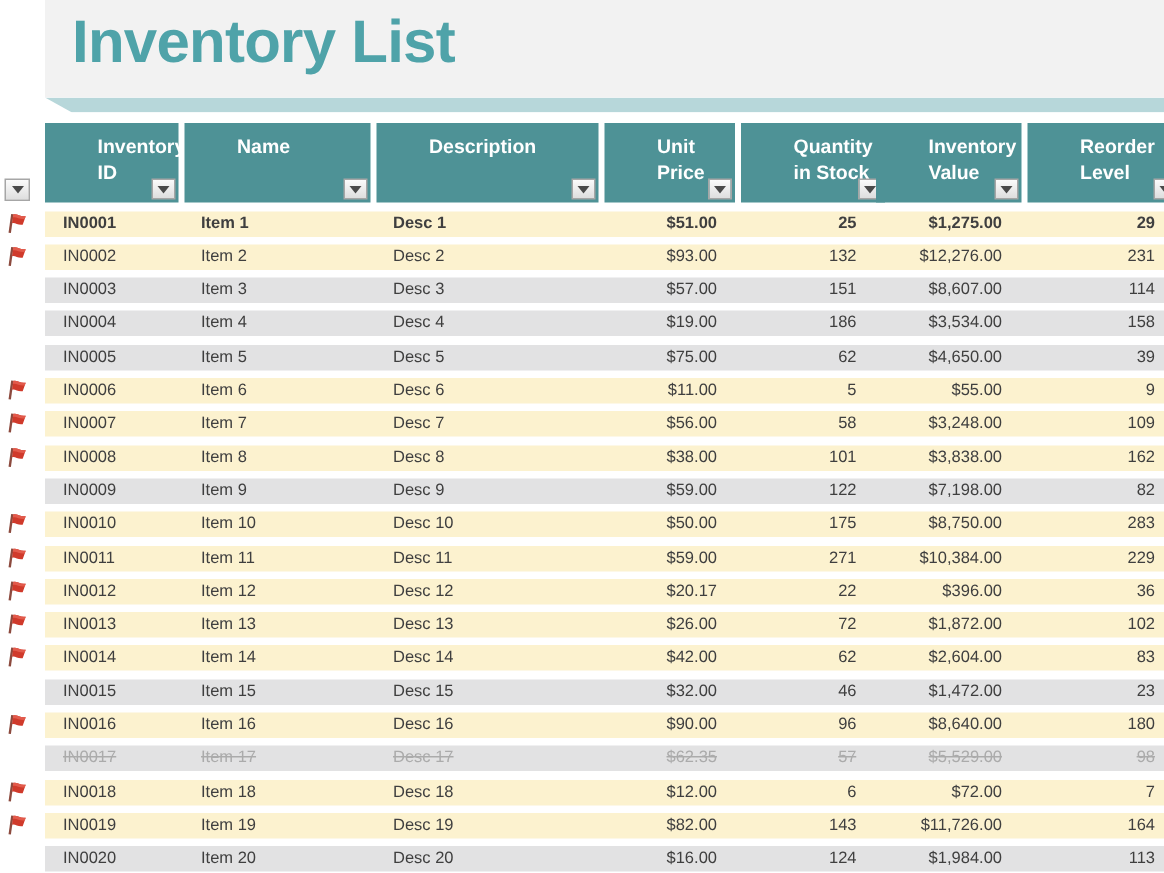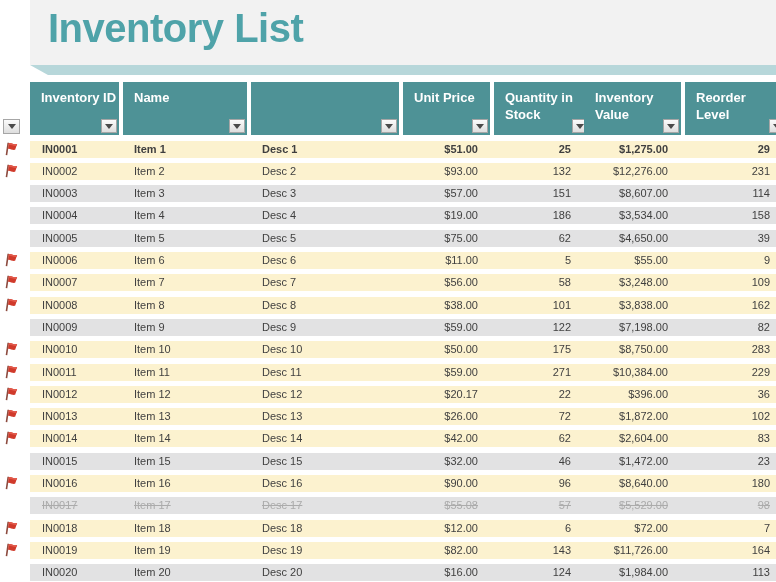--- a/index.html
+++ b/index.html
@@ -9,21 +9,21 @@
   }
   html,body{margin:0;padding:0;background:#fff;}
   .page{position:relative;width:776px;height:582px;overflow:hidden;background:#fff;
         font-family:"Liberation Sans",sans-serif;}
   .title-band{position:absolute;left:30px;top:0;right:0;height:65px;background:var(--c-band);}
   .page-title{position:absolute;left:48px;top:6px;margin:0;font-size:40px;font-weight:bold;
         letter-spacing:-0.5px;color:var(--c-title);}
   .accent-strip{position:absolute;left:30px;top:65px;right:0;height:10px;background:var(--c-strip);
         clip-path:polygon(0 0,100% 0,100% 100%,18px 100%);}
   
-  .hcell{position:absolute;top:82px;height:53px;background:var(--c-header);box-sizing:border-box;}
+  .hcell{position:absolute;top:82px;height:53px;background:var(--c-header);box-sizing:border-box;padding-left:24px;}
   .hcell .hlabel{display:block;padding:7px 2px 0 11px;font-size:13px;font-weight:bold;
         color:#fff;line-height:17px;}
   .h1{left:30px;width:89px;} .h2{left:123px;width:124px;} .h3{left:251px;width:148px;}
   .h4{left:403px;width:87px;} .h5{left:494px;width:96px;} .h6{left:584px;width:97px;}
   .h7{left:685px;width:91px;}
   
   .dd{position:absolute;right:2px;bottom:2px;width:16px;height:14px;box-sizing:border-box;
       background:linear-gradient(#FBFBFB,#DEDEDE);border:1px solid #A6A6A6;
       display:flex;align-items:center;justify-content:center;cursor:pointer;}
   .dd .arr{width:0;height:0;border-left:4px solid transparent;border-right:4px solid transparent;
@@ -65,20 +65,21 @@
           <i class="arr"></i>
         </span>
     </div>
     <div class="hcell h2">
       <span class="hlabel">Name</span>
       <span class="dd">
           <i class="arr"></i>
         </span>
     </div>
     <div class="hcell h3">
+      <span class="hlabel">Description</span>
       <span class="dd">
           <i class="arr"></i>
         </span>
     </div>
     <div class="hcell h4">
       <span class="hlabel">Unit Price</span>
       <span class="dd">
           <i class="arr"></i>
         </span>
     </div>
@@ -382,21 +383,21 @@
       <span class="cell c-val">$8,640.00</span>
       <span class="cell c-re">180</span>
     </div>
 
     <div class="row gray struck" style="top: 497.3px;">
 
       <span class="band"></span>
       <span class="cell c-id">IN0017</span>
       <span class="cell c-name">Item 17</span>
       <span class="cell c-desc">Desc 17</span>
-      <span class="cell c-unit">$55.08</span>
+      <span class="cell c-unit">$62.35</span>
       <span class="cell c-qty">57</span>
       <span class="cell c-val">$5,529.00</span>
       <span class="cell c-re">98</span>
     </div>
 
     <div class="row cream" style="top: 519.6px;">
       <span class="flag">
         <svg viewBox="0 0 14 15" width="14" height="15">
           <g transform="rotate(8 7 7)">
             <rect x="2.6" y="1.2" width="1.6" height="12.6" fill="#8C4A3E"></rect>

